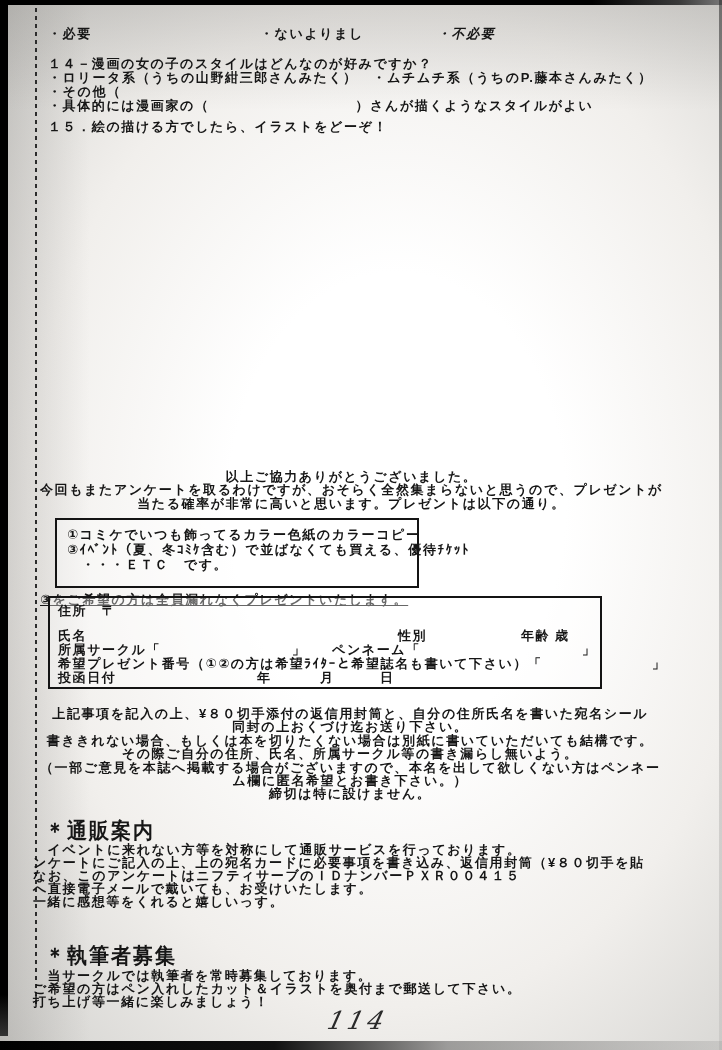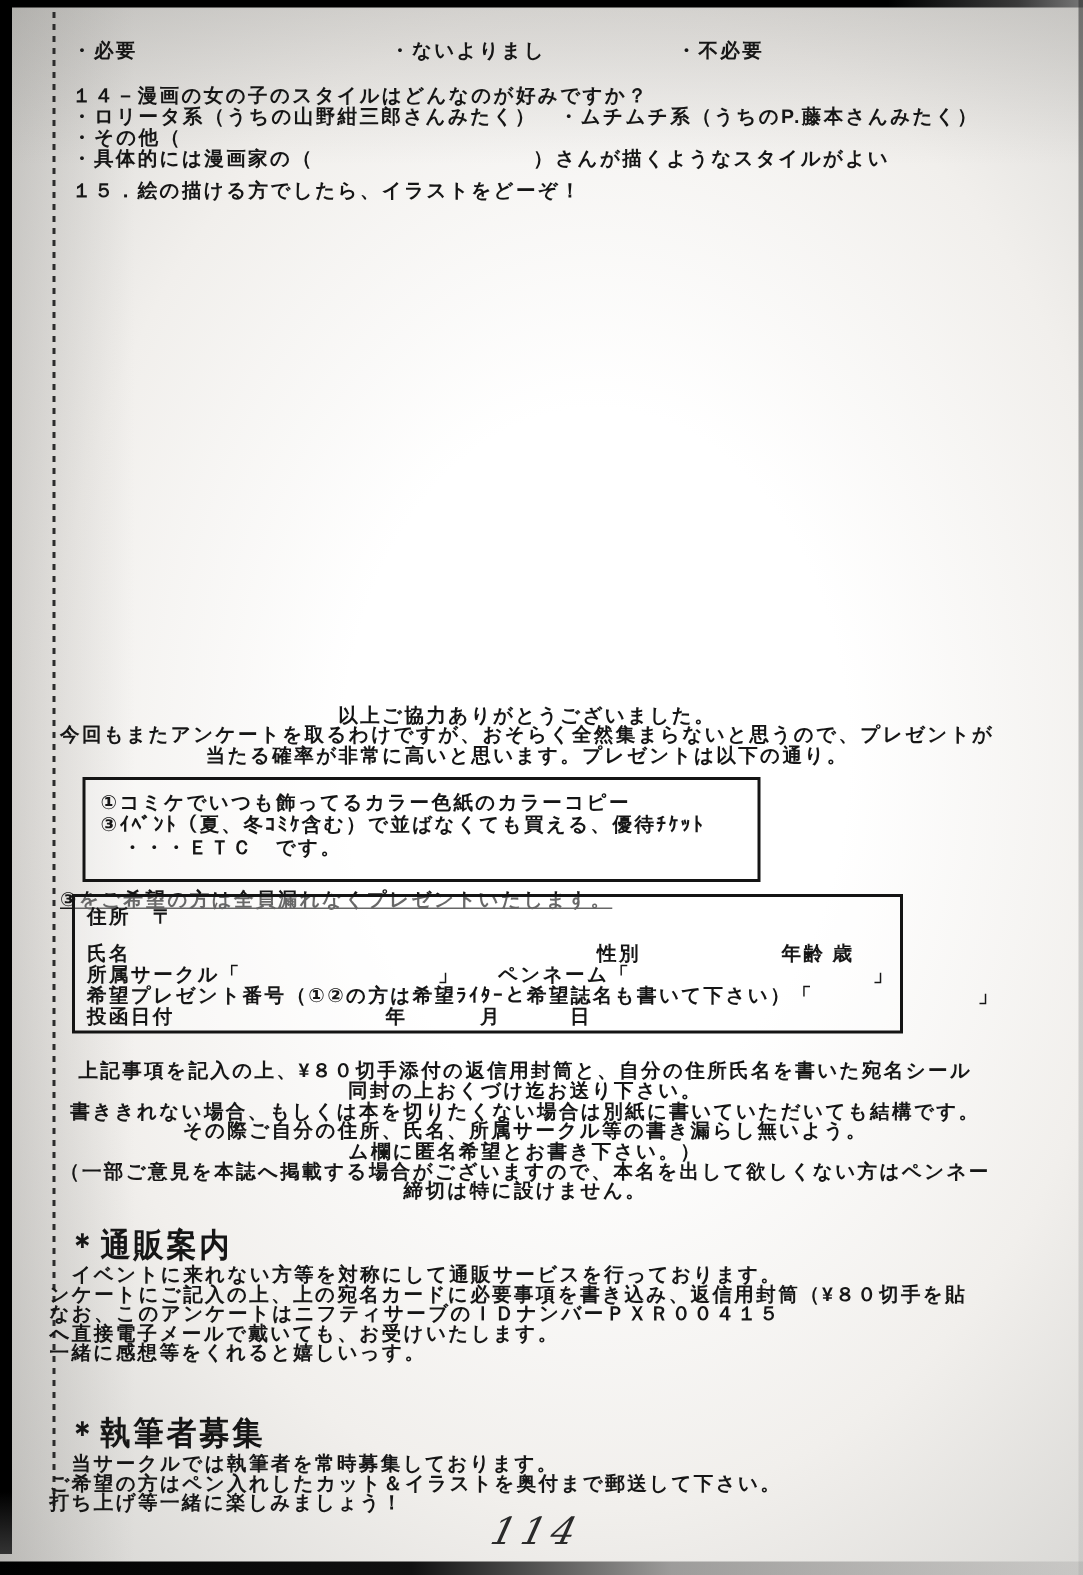--- a/index.html
+++ b/index.html
@@ -56,39 +56,39 @@
 
   <div class="edge-top"></div>
   <div class="edge-left"></div>
   <div class="edge-bottom"></div>
   <div class="edge-right"></div>
   <div class="binding-line"></div>
 
   <div class="abs" style="left:0; top:27px; width:722px; height:14px;padding-left:36px;">
     <span class="jp abs" style="left:48px;">・必要</span>
     <span class="jp abs" style="left:222px;margin-left:38px;">・ないよりまし</span>
-    <span class="jp abs" style="left:451px;">・不必要</span>
+    <span class="jp abs" style="left:437px;font-style:italic;">・不必要</span>
   </div>
 
   <div class="abs jp" style="left:48px; top:57px;">１４－漫画の女の子のスタイルはどんなのが好みですか？</div>
   <div class="abs jp" style="left:48px; top:71px;">・ロリータ系（うちの山野紺三郎さんみたく）　・ムチムチ系（うちのP.藤本さんみたく）</div>
   <div class="abs jp" style="left:48px; top:85px;">・その他（</div>
   <div class="abs jp" style="left:48px; top:99px;">・具体的には漫画家の（　　　　　　　　　　）さんが描くようなスタイルがよい</div>
 
   <div class="abs jp" style="left:48px; top:120px;">１５．絵の描ける方でしたら、イラストをどーぞ！</div>
 
   <div class="abs" style="left:48px; top:145px; width:640px; height:315px;"></div>
 
   <div class="abs para" style="left:40px; top:470px;">
     <div class="jp">以上ご協力ありがとうございました。</div>
     <div class="jp">今回もまたアンケートを取るわけですが、おそらく全然集まらないと思うので、プレゼントが</div>
     <div class="jp">当たる確率が非常に高いと思います。プレゼントは以下の通り。</div>
   </div>
 
-  <div class="box prize-box" style="left:55px; top:518px; width:452px; height:70px;">
+  <div class="box prize-box" style="left:55px; top:518px; width:364px; height:70px;">
     <div class="jp">①コミケでいつも飾ってるカラー色紙のカラーコピー</div>
     <div class="jp">③ｲﾍﾞﾝﾄ（夏、冬ｺﾐｹ含む）で並ばなくても買える、優待ﾁｹｯﾄ</div>
     <div class="jp">　・・・ＥＴＣ　です。</div>
   </div>
   <div class="abs jp" style="left:40px; top:593px;text-decoration:underline;">③をご希望の方は全員漏れなくプレゼントいたします。</div>
 
   <div class="box" style="left:48px; top:596px; width:554px; height:93px;">
     <div class="form-row">
       <span class="jp" style="left:8px; top:6px;">住所　〒</span>
     </div>
@@ -114,22 +114,22 @@
       <span class="jp" style="left:270px; top:73px;">月</span>
       <span class="jp" style="left:330px; top:73px;">日</span>
     </div>
   </div>
 
   <div class="abs para" style="left:40px; top:707px;">
     <div class="jp">上記事項を記入の上、¥８０切手添付の返信用封筒と、自分の住所氏名を書いた宛名シール</div>
     <div class="jp">同封の上おくづけ迄お送り下さい。</div>
     <div class="jp">書ききれない場合、もしくは本を切りたくない場合は別紙に書いていただいても結構です。</div>
     <div class="jp">その際ご自分の住所、氏名、所属サークル等の書き漏らし無いよう。</div>
+    <div class="jp">（一部ご意見を本誌へ掲載する場合がございますので、本名を出して欲しくない方はペンネー</div>
     <div class="jp">ム欄に匿名希望とお書き下さい。）</div>
-    <div class="jp">（一部ご意見を本誌へ掲載する場合がございますので、本名を出して欲しくない方はペンネー</div>
     <div class="jp">締切は特に設けません。</div>
   </div>
 
   <div class="abs heading" style="left:45px; top:816px;">＊通販案内</div>
   <div class="abs para-tight" style="left:33px; top:843px;">
     <div class="jp">　イベントに来れない方等を対称にして通販サービスを行っております。</div>
     <div class="jp">ンケートにご記入の上、上の宛名カードに必要事項を書き込み、返信用封筒（¥８０切手を貼</div>
     <div class="jp">なお、このアンケートはニフティサーブのＩＤナンバーＰＸＲ００４１５</div>
     <div class="jp">へ直接電子メールで戴いても、お受けいたします。</div>
     <div class="jp">一緒に感想等をくれると嬉しいっす。</div>

